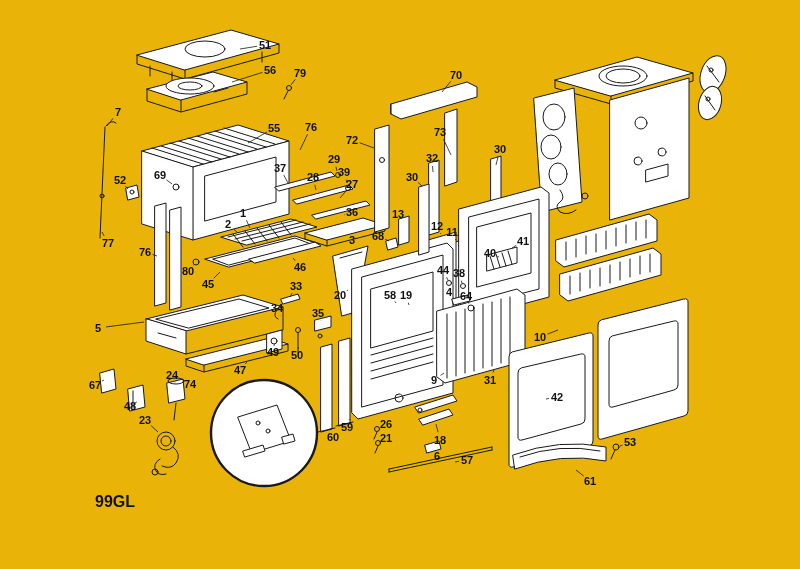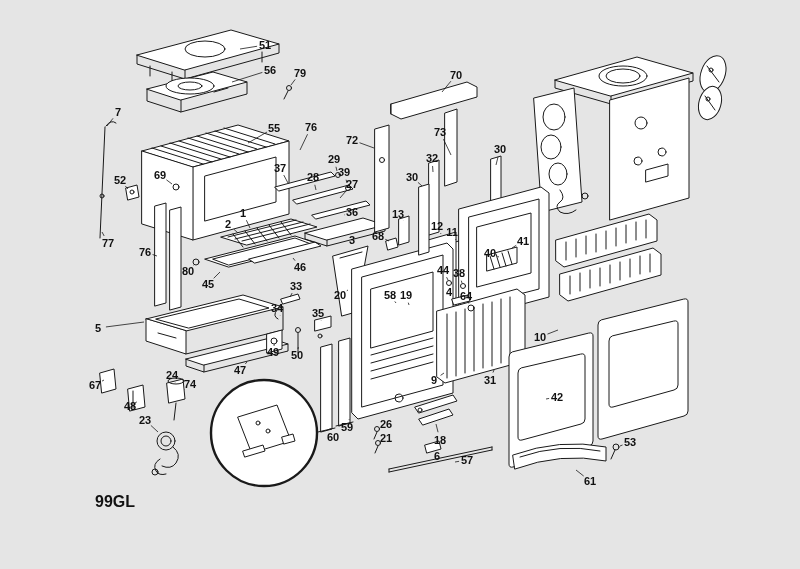--- a/index.html
+++ b/index.html
@@ -1,18 +1,18 @@
 <!DOCTYPE html>
 <html><head>
 <meta charset="utf-8">
 <title>Exploded Parts Diagram</title>
 <style>
   html,body{margin:0;padding:0;background:#fff;}
   .canvas{
-    width:800px;height:569px;background:#e5e5e5;position:relative;
+    width:800px;height:569px;background:#eab308;position:relative;
     font-family:"Liberation Sans", sans-serif;overflow:hidden;
   }
   svg{display:block;}
   .stroke path,.stroke line,.stroke circle,.stroke ellipse,.stroke rect{
     fill:none;stroke:#1a1a1a;stroke-width:1;stroke-linejoin:round;stroke-linecap:round;
   }
   .stroke [fill="#fff"]{fill:#ffffff;}
   text.callout{
     font-family:"Liberation Sans", sans-serif;
     font-size:11px;font-weight:700;fill:#111;

